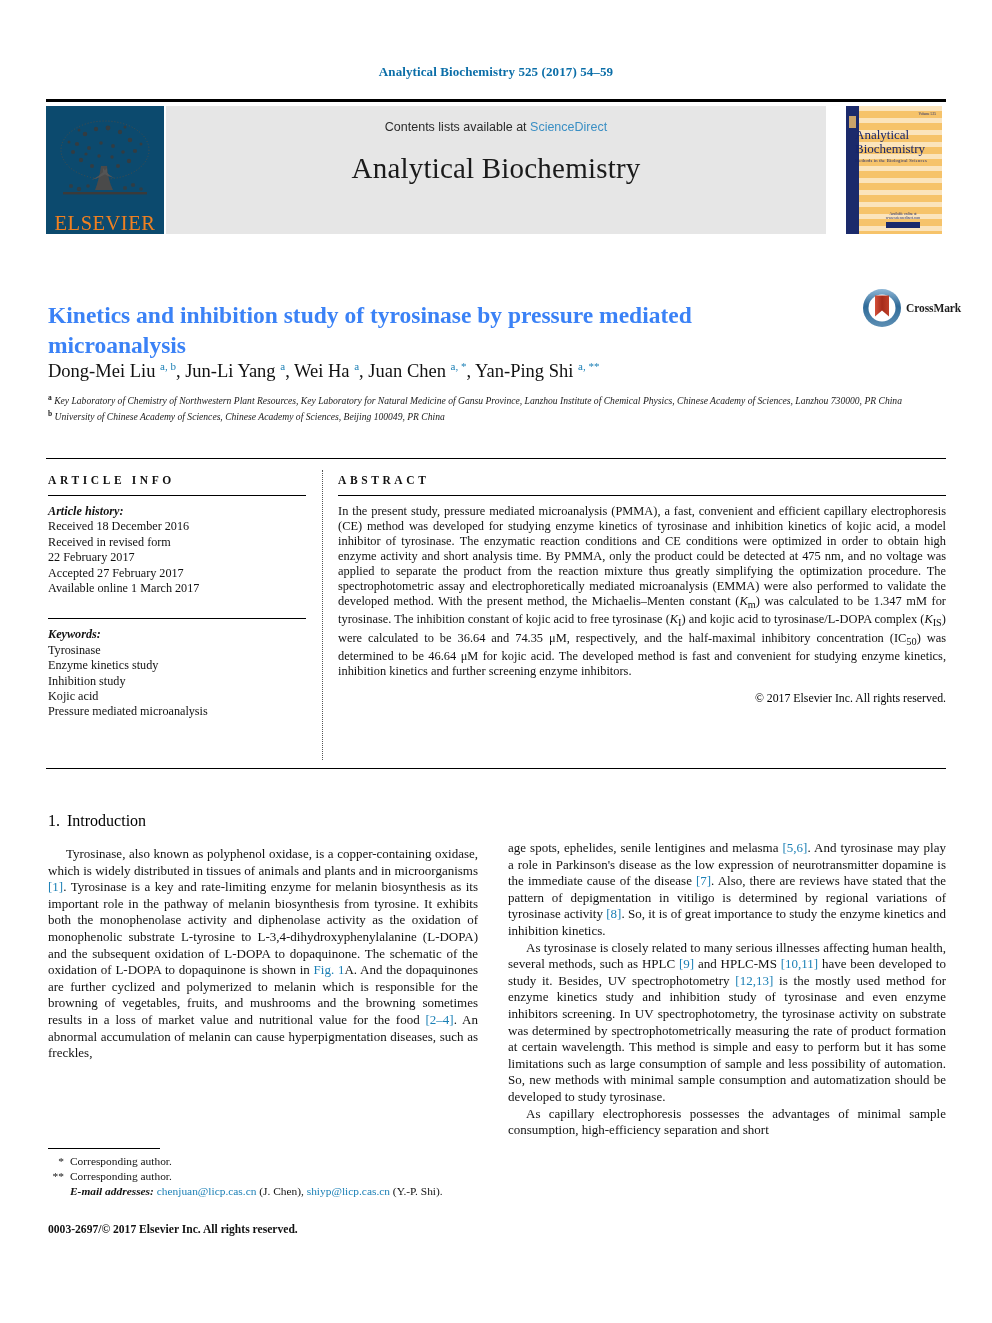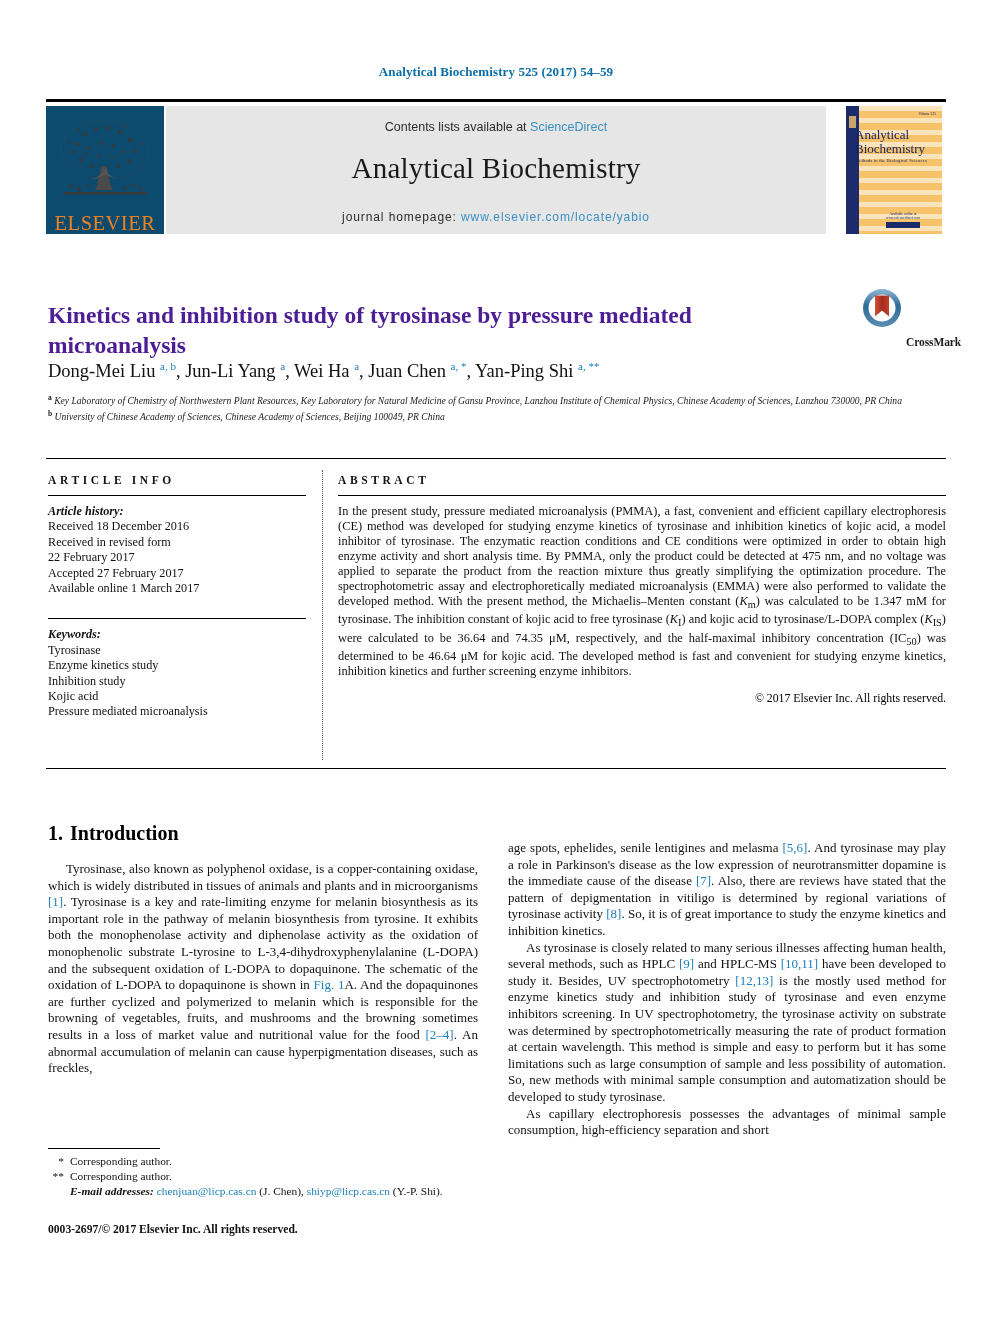--- a/index.html
+++ b/index.html
@@ -184,37 +184,36 @@
   }
 
   
   .article-title {
     position: absolute;
     left: 48px; top: 284px;
     width: 770px;
     font-family: "Liberation Serif", serif;
     font-size: 23.5px;
     line-height: 30px;
-    color: #4c1d95;
+    color: #3b82f6;
   }
   .crossmark {
     position: absolute;
     left: 862px; top: 288px;
     width: 86px; height: 44px;
   }
   .cm-badge { position:absolute; left:0; top:0; }
   .cm-word {
     position: absolute;
     left: 44px; top: 14px;
     font-family: "Liberation Serif", serif;
     font-size: 11.5px;
     font-weight: bold;
     color: #1d1d1d;
     letter-spacing: -.1px;
-    margin-top: 34px;
   }
 
   
   .authors {
     position: absolute;
     left: 48px; top: 354px;
     width: 880px;
     font-family: "Liberation Serif", serif;
     font-size: 18.5px;
     line-height: 24px;
@@ -304,24 +303,23 @@
     width: 430px;
   }
   .col-right {
     position: absolute;
     left: 508px; top: 812px;
     width: 438px;
     margin-top: 28px;
   }
   .h1 {
     font-family: "Liberation Serif", serif;
-    font-weight: bold;
-    font-size: 20px;
+    font-weight: normal;
+    font-size: 16px;
     margin-bottom: 16px;
-    margin-top: 10px;
   }
   .h1 .num { margin-right: 7px; }
   p.body {
     font-family: "Liberation Serif", serif;
     font-size: 13px;
     line-height: 16.6px;
     text-align: justify;
     margin: 0;
     hyphens: auto;
     color: #111;
@@ -418,23 +416,20 @@
           </g>
         </svg>
         <div class="elsevier-word">ELSEVIER</div>
       </div>
 
       <div class="center-band">
         <div class="contents-line">
           <span>Contents lists available at </span><span class="sd">ScienceDirect</span>
         </div>
         <div class="journal-name">Analytical Biochemistry</div>
-        <div class="homepage-line">
-          <span>journal homepage: </span><span class="url">www.elsevier.com/locate/yabio</span>
-        </div>
       </div>
 
       <div class="cover-block">
         <div class="cover-art">
           <div class="stripes">
             <i></i>
               <i></i>
               <i></i>
               <i></i>
               <i></i>

